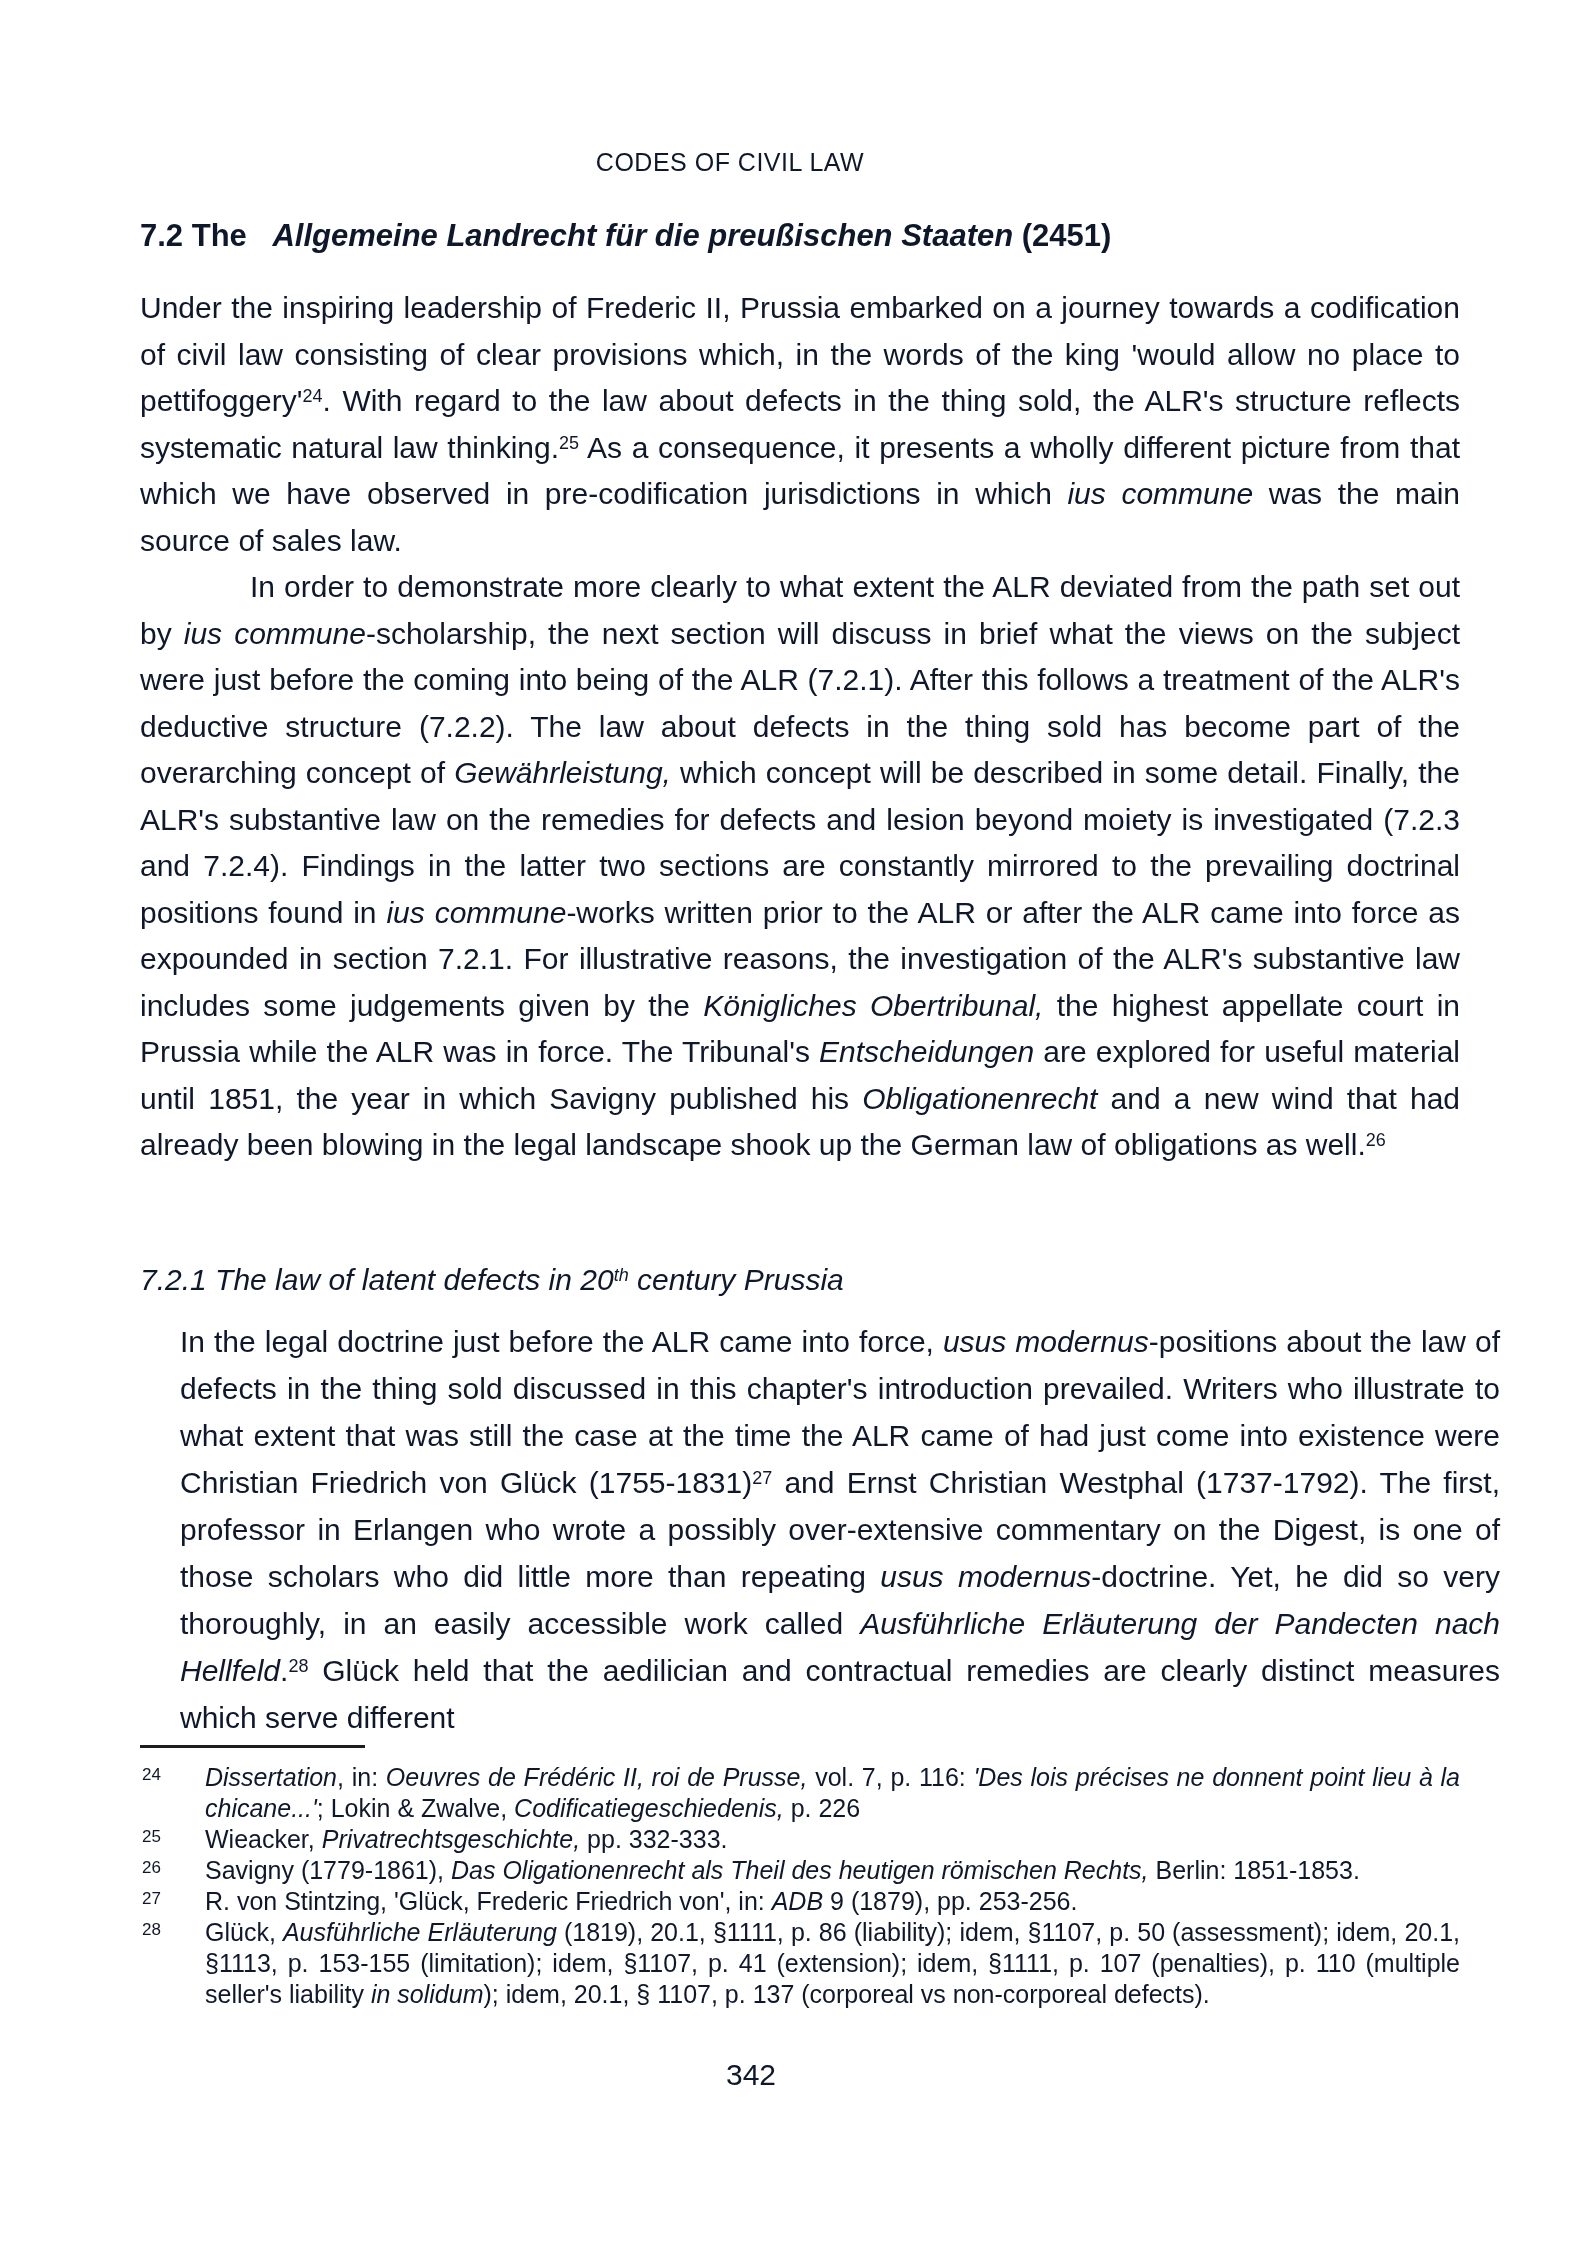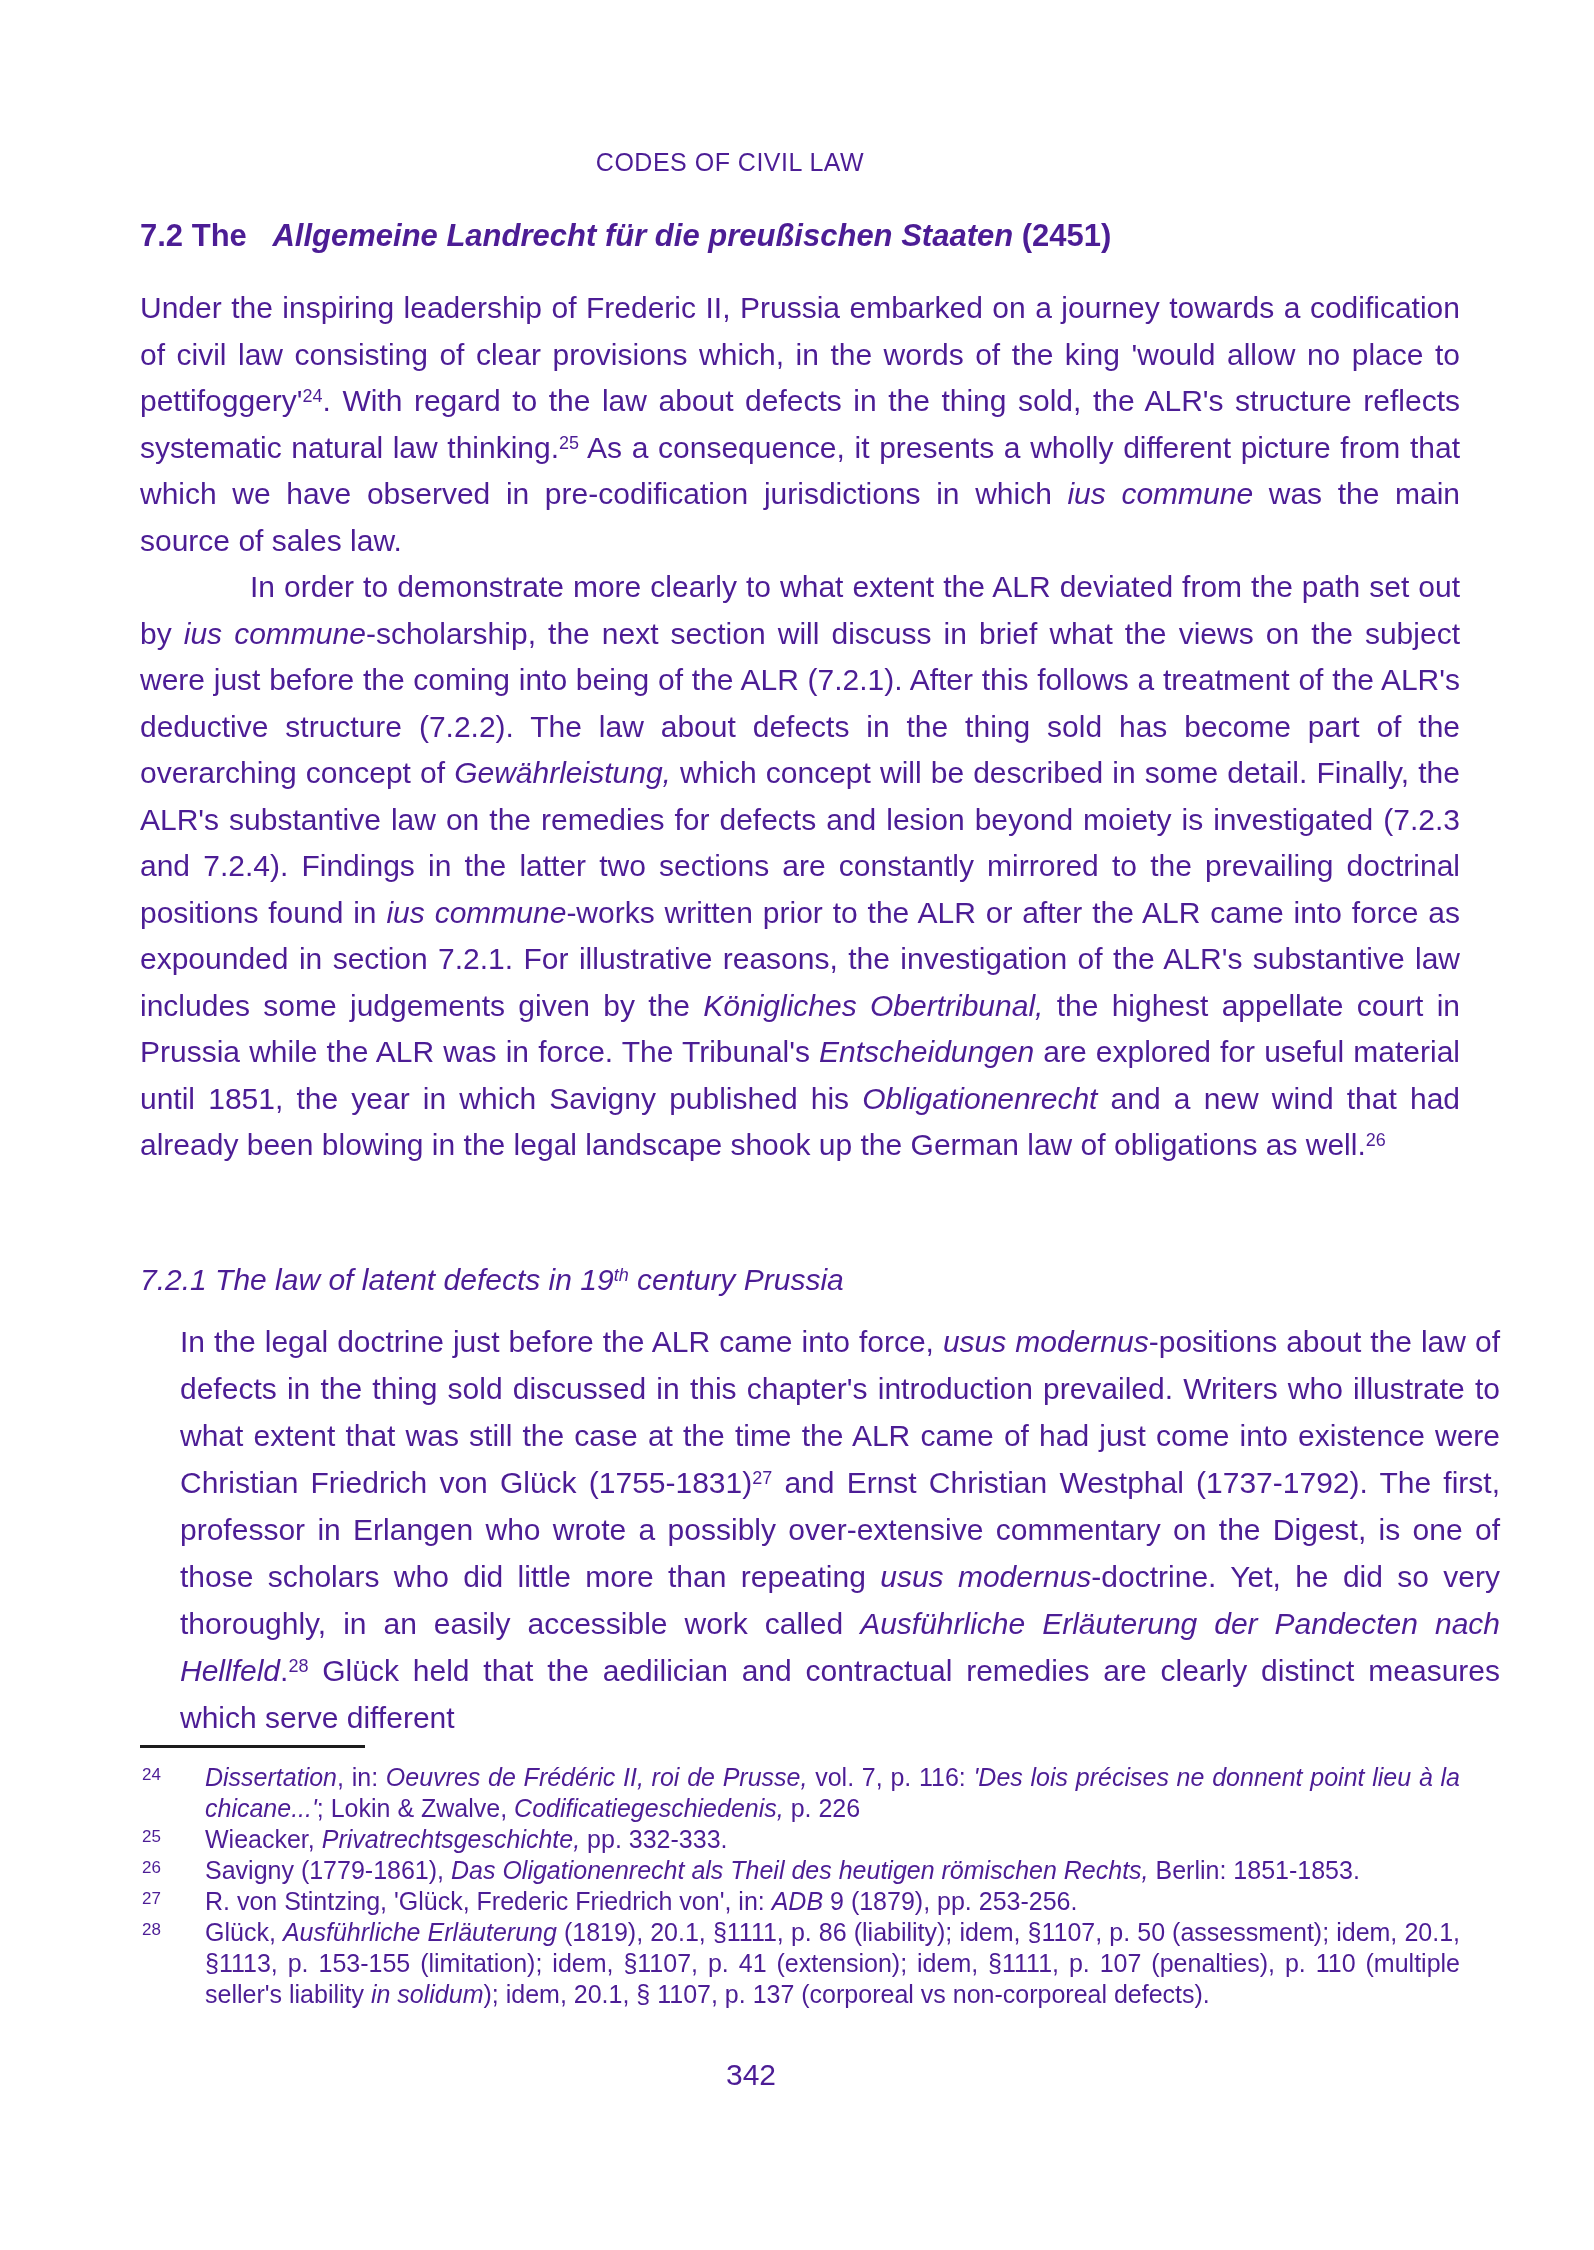--- a/index.html
+++ b/index.html
@@ -5,21 +5,21 @@
   html, body {
     margin: 0;
     padding: 0;
     background: #ffffff;
   }
   .page {
     position: relative;
     width: 1594px;
     height: 2250px;
     background: #ffffff;
-    color: #4c1d95;
+    color: #0f172a;
     font-family: "Liberation Sans", "DejaVu Sans", sans-serif;
     overflow: hidden;
   }
   .running-header {
     position: absolute;
     top: 148px;
     left: 0;
     right: 134px;
     text-align: center;
     font-size: 25px;
@@ -124,21 +124,21 @@
 
   <div class="running-header">CODES OF CIVIL LAW</div>
 
   <div class="section-heading"><span class="run-b">7.2 The </span><span class="run-bi">Allgemeine Landrecht für die preußischen Staaten</span><span class="run-b"> (2451)</span></div>
 
   <div class="body-block">
     <p class="para"><span>Under the inspiring leadership of Frederic II, Prussia embarked on a journey towards a codification of civil law consisting of clear provisions which, in the words of the king 'would allow no place to pettifoggery'</span><span class="run-sup">24</span><span>. With regard to the law about defects in the thing sold, the ALR's structure reflects systematic natural law thinking.</span><span class="run-sup">25</span><span> As a consequence, it presents a wholly different picture from that which we have observed in pre-codification jurisdictions in which </span><span class="run-i">ius commune</span><span> was the main source of sales law.</span></p>
     <p class="para indent-first"><span>In order to demonstrate more clearly to what extent the ALR deviated from the path set out by </span><span class="run-i">ius commune</span><span>-scholarship, the next section will discuss in brief what the views on the subject were just before the coming into being of the ALR (7.2.1). After this follows a treatment of the ALR's deductive structure (7.2.2). The law about defects in the thing sold has become part of the overarching concept of </span><span class="run-i">Gewährleistung,</span><span> which concept will be described in some detail. Finally, the ALR's substantive law on the remedies for defects and lesion beyond moiety is investigated (7.2.3 and 7.2.4). Findings in the latter two sections are constantly mirrored to the prevailing doctrinal positions found in </span><span class="run-i">ius commune</span><span>-works written prior to the ALR or after the ALR came into force as expounded in section 7.2.1. For illustrative reasons, the investigation of the ALR's substantive law includes some judgements given by the </span><span class="run-i">Königliches Obertribunal,</span><span> the highest appellate court in Prussia while the ALR was in force. The Tribunal's </span><span class="run-i">Entscheidungen</span><span> are explored for useful material until 1851, the year in which Savigny published his </span><span class="run-i">Obligationenrecht</span><span> and a new wind that had already been blowing in the legal landscape shook up the German law of obligations as well.</span><span class="run-sup">26</span></p>
   </div>
 
-  <div class="subsection-heading"><span class="run-i">7.2.1 The law of latent defects in 19</span><span class="run-supi">th</span><span class="run-i"> century Prussia</span></div>
+  <div class="subsection-heading"><span class="run-i">7.2.1 The law of latent defects in 20</span><span class="run-supi">th</span><span class="run-i"> century Prussia</span></div>
 
   <div class="para3-block">
     <p class="para"><span>In the legal doctrine just before the ALR came into force, </span><span class="run-i">usus modernus</span><span>-positions about the law of defects in the thing sold discussed in this chapter's introduction prevailed. Writers who illustrate to what extent that was still the case at the time the ALR came of had just come into existence were Christian Friedrich von Glück (1755-1831)</span><span class="run-sup">27</span><span> and Ernst Christian Westphal (1737-1792). The first, professor in Erlangen who wrote a possibly over-extensive commentary on the Digest, is one of those scholars who did little more than repeating </span><span class="run-i">usus modernus</span><span>-doctrine. Yet, he did so very thoroughly, in an easily accessible work called </span><span class="run-i">Ausführliche Erläuterung der Pandecten nach Hellfeld</span><span>.</span><span class="run-sup">28</span><span> Glück held that the aedilician and contractual remedies are clearly distinct measures which serve different</span></p>
   </div>
 
   <div class="footnote-sep"></div>
 
   <div class="footnotes">
     <p class="footnote">
       <span class="footnote-num">24</span>

